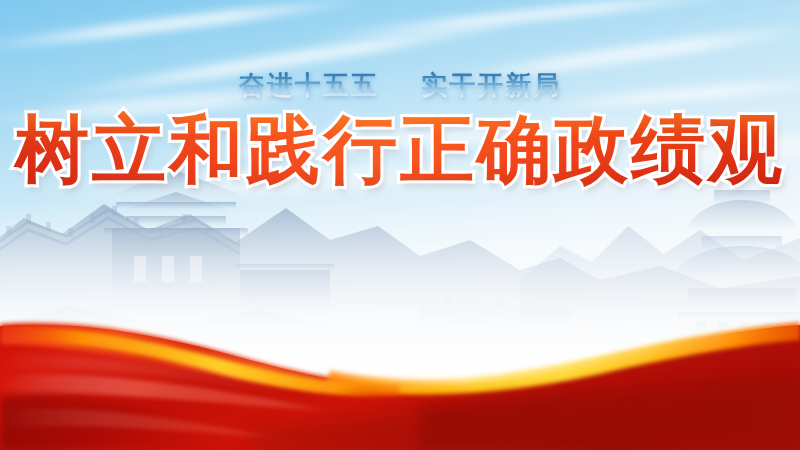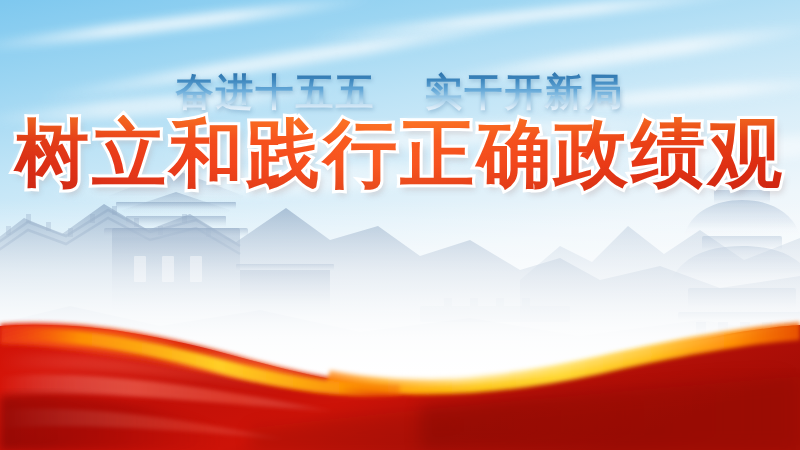--- a/index.html
+++ b/index.html
@@ -70,21 +70,21 @@
   
   .text-block {
     position: absolute;
     left: 0; right: 0;
     top: 70px;
     text-align: center;
     z-index: 6;
   }
   .subtitle {
     display: block;
-    font-size: 38px;
+    font-size: 26px;
     font-weight: 700;
     letter-spacing: 2px;
     line-height: 1.18;
     background: linear-gradient(180deg,
         #2a6ea6 0%,
         #3d86bd 22%,
         #66a9d8 45%,
         #a6d0ea 66%,
         #dcecf8 84%,
         #f6fbfe 100%);
@@ -92,20 +92,21 @@
     background-clip: text;
     color: transparent;
     -webkit-text-fill-color: transparent;
     filter: drop-shadow(1px 2px 2px rgba(90,140,180,.45));
     font-family: "Liberation Sans", "DejaVu Sans", sans-serif;
   }
   .subtitle .gap { letter-spacing: 14px; }
 
   .title-wrap {
     position: relative;
+    margin-top: 10px;
     height: 86px;
   }
   .title, .title-stroke {
     position: absolute;
     left: 0; right: 0;
     top: 0;
     font-size: 74px;
     font-weight: 700;
     letter-spacing: 3px;
     line-height: 1.08;

